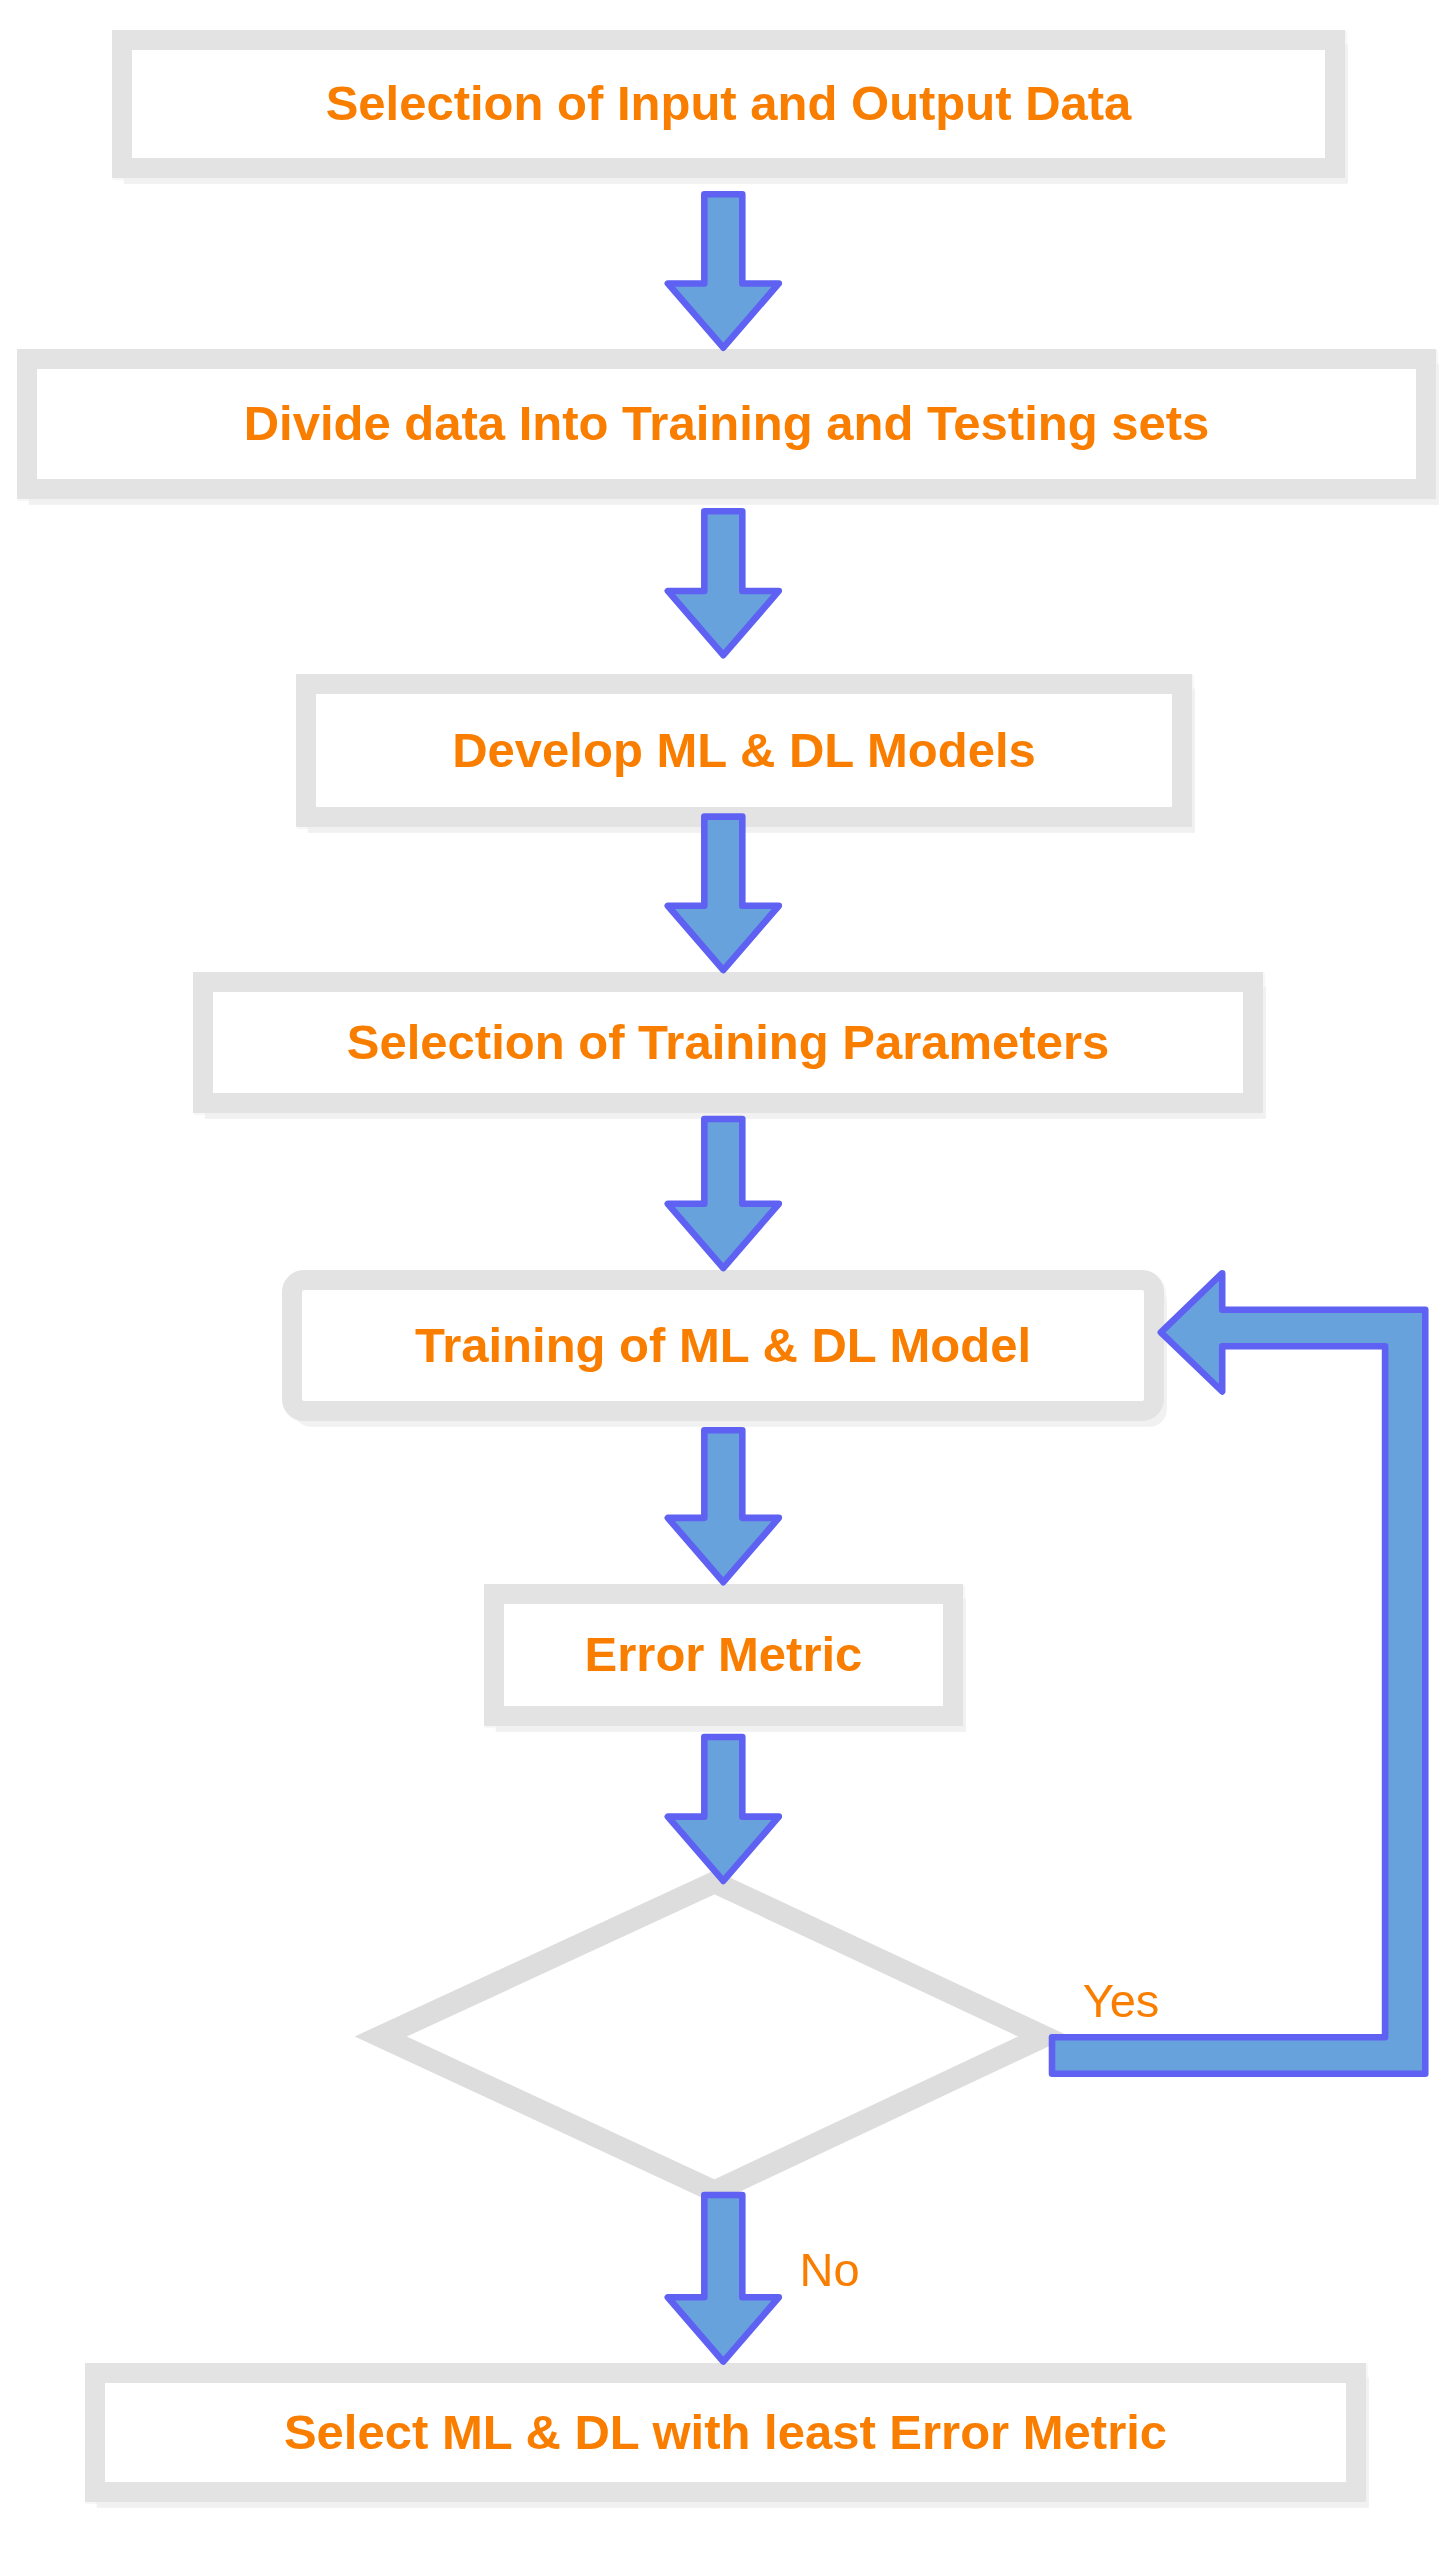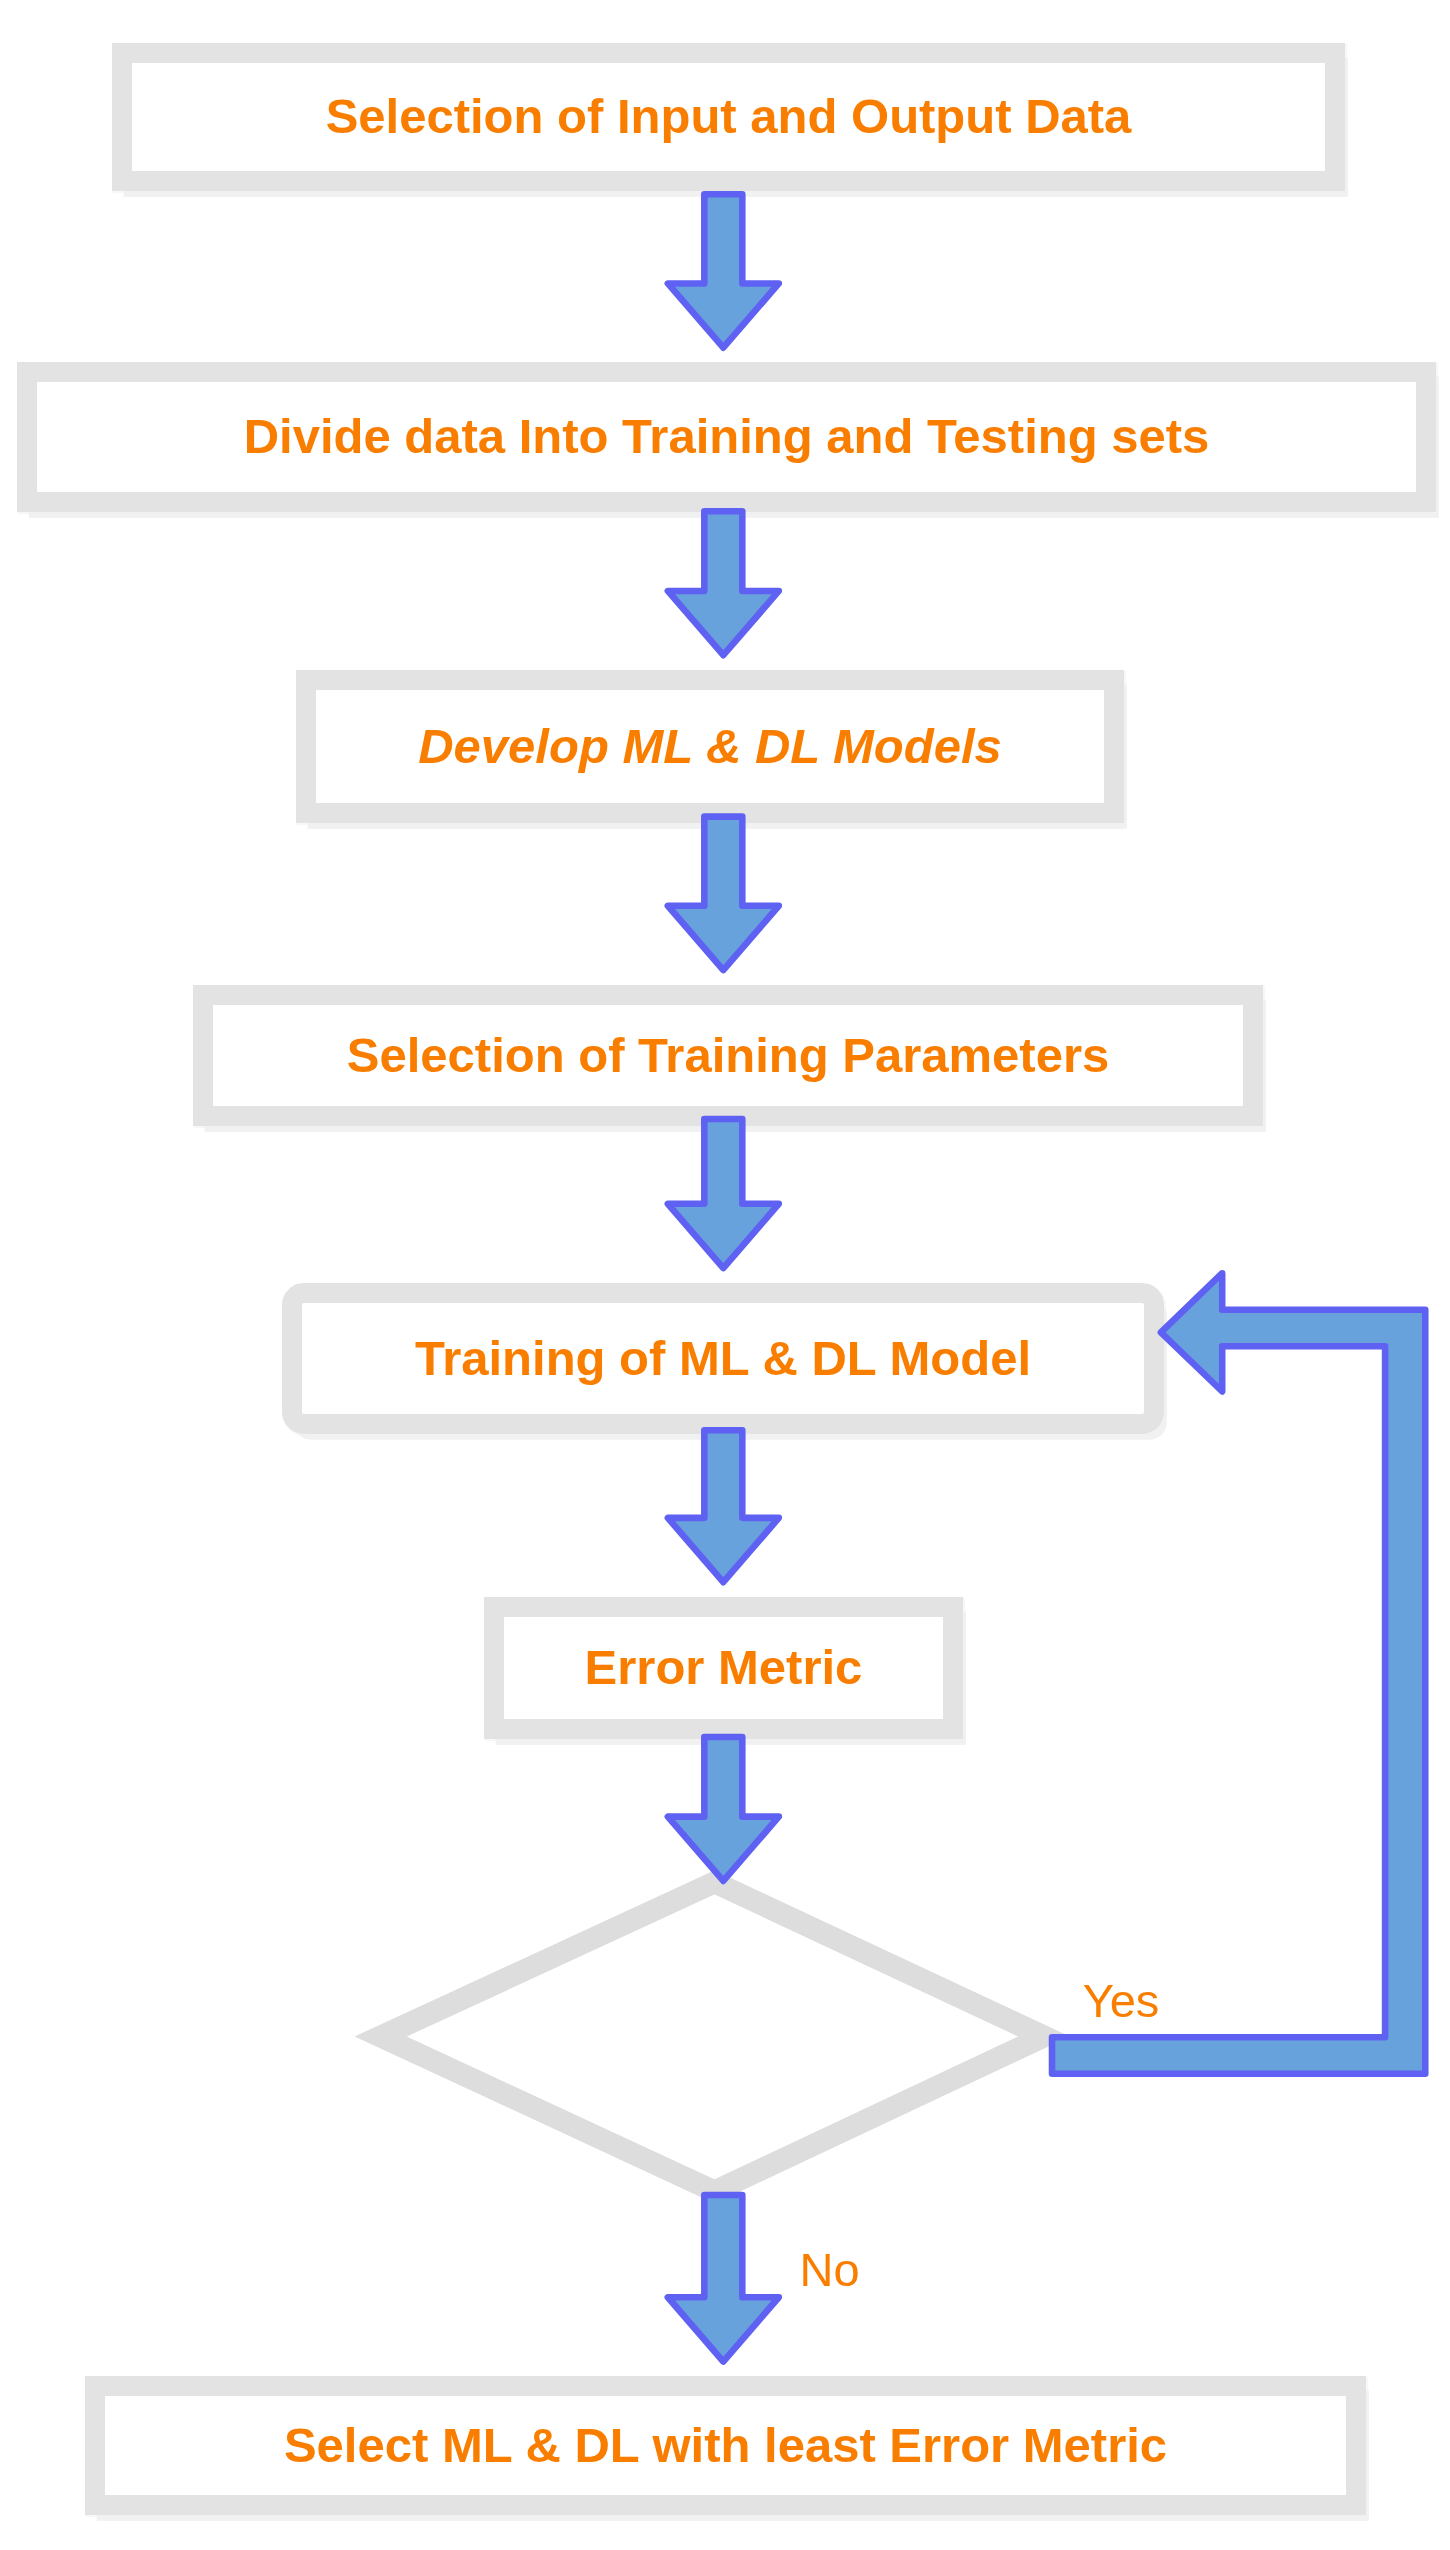--- a/index.html
+++ b/index.html
@@ -22,21 +22,20 @@
   }
   .node {
     position: absolute;
     box-sizing: border-box;
     background: var(--box-fill);
     border: 20.5px solid var(--box-border);
     box-shadow: 7.3px 10.2px 0 -4.4px #f1f1f1, 1.5px 1.5px 0 0.7px #f7f7f7;
     display: flex;
     align-items: center;
     justify-content: center;
-    margin-top: 13px;
   }
   .node-label {
     color: var(--text);
     font-weight: bold;
     font-size: 49px;
     line-height: 1.1;
     text-align: center;
     white-space: nowrap;
   }
   .svg-layer {
@@ -76,21 +75,21 @@
 <div class="canvas">
 
   <div class="node" style="left:112px; top:30px; width:1233px; height:148px;">
     <span class="node-label">Selection of Input and Output Data</span>
   </div>
 
   <div class="node" style="left:17px; top:349px; width:1419px; height:150px;">
     <span class="node-label">Divide data Into Training and Testing sets</span>
   </div>
 
-  <div class="node" style="left:296px; top:657px; width:828px; height:153px;font-style:italic;">
+  <div class="node" style="left:296px; top:674px; width:896px; height:153px;">
     <span class="node-label">Develop ML &amp; DL Models</span>
   </div>
 
   <div class="node" style="left:193px; top:972px; width:1070px; height:141px;">
     <span class="node-label">Selection of Training Parameters</span>
   </div>
 
   <div class="node" style="left:282px; top:1270px; width:882px; height:151px;border-radius:22px;">
     <span class="node-label">Training of ML &amp; DL Model</span>
   </div>

